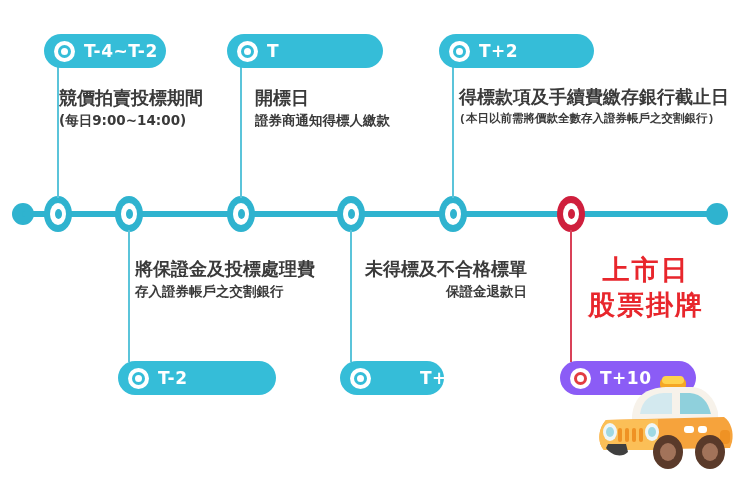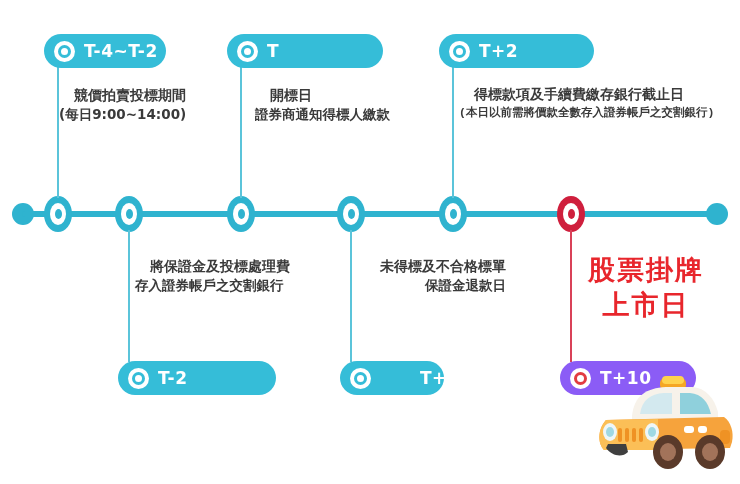--- a/index.html
+++ b/index.html
@@ -121,21 +121,21 @@
   }
 
   
   .desc {
     position: absolute;
     color: #3a3a3a;
     font-weight: bold;
     line-height: 1.45;
     white-space: nowrap;
   }
-  .desc .line1 { font-size: 14px; margin-left: 15px; }
+  .desc .line1 { font-size: 18px; }
   .desc .line2 { font-size: 13.5px; }
   .desc .small { font-size: 11.5px; }
 
   
   .headline {
     position: absolute;
     color: #e8262c;
     font-weight: bold;
     font-size: 27px;
     line-height: 1.28;
@@ -244,22 +244,22 @@
     <div class="line2">保證金退款日</div>
   </div>
   <div class="badge" style="left:340px; top:361px; width:104px;gap:40px;">
     <span class="badge-icon">
       <span class="ring"></span>
     </span>
     <span class="badge-label">T+1</span>
   </div>
 
   <div class="headline" style="left:588px; top:253px;">
+    <div>上市日</div>
     <div>股票掛牌</div>
-    <div>上市日</div>
   </div>
   <div class="badge red" style="left:560px; top:361px; width:136px;">
     <span class="badge-icon">
       <span class="ring"></span>
     </span>
     <span class="badge-label">T+10</span>
   </div>
 
   <svg class="car" style="left:588px; top:372px;" width="150" height="100" viewBox="0 0 150 100">
 

